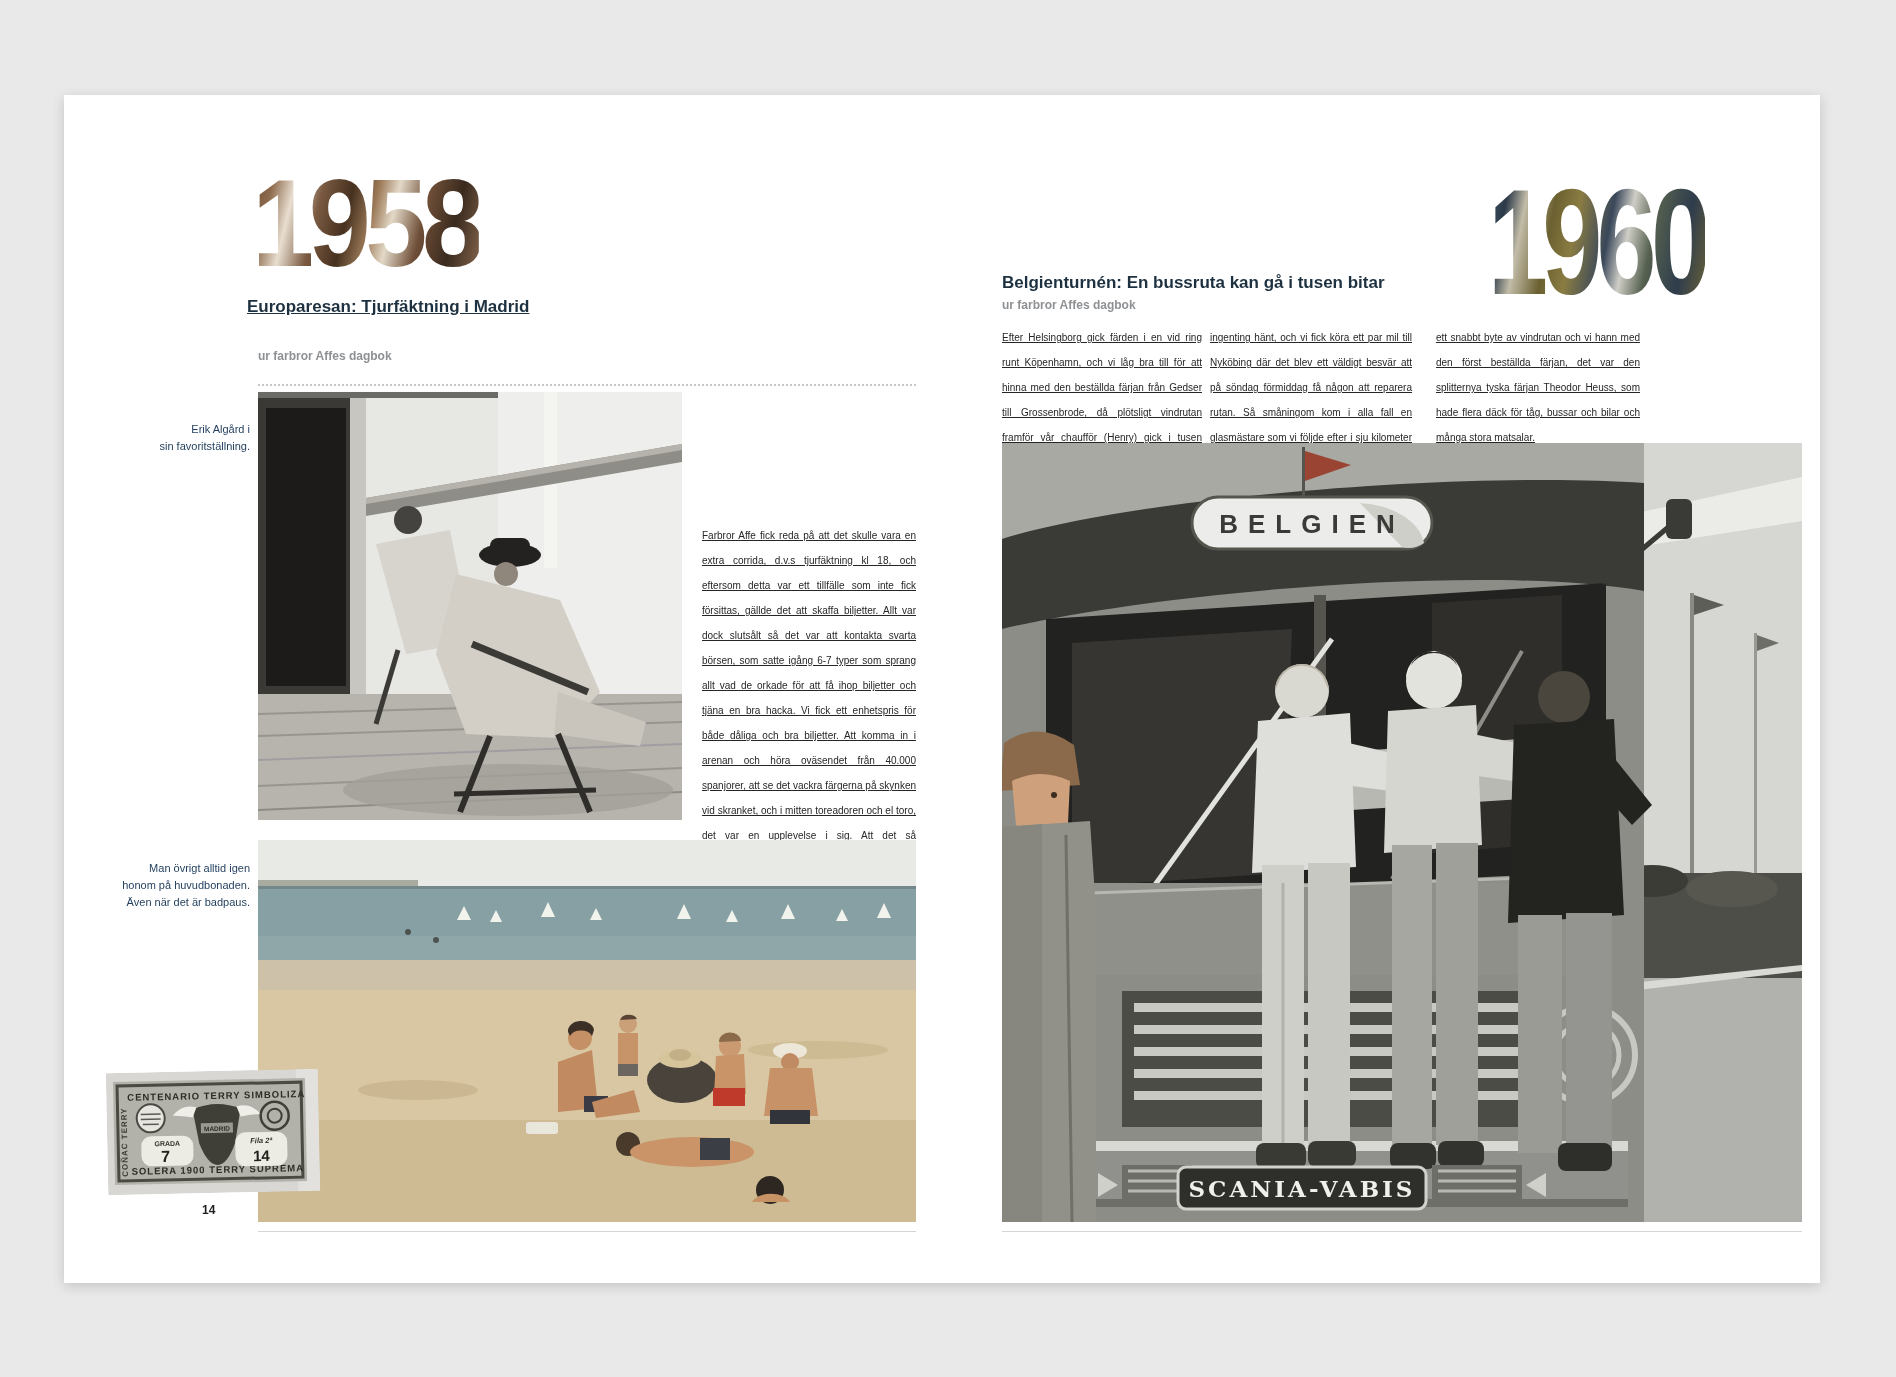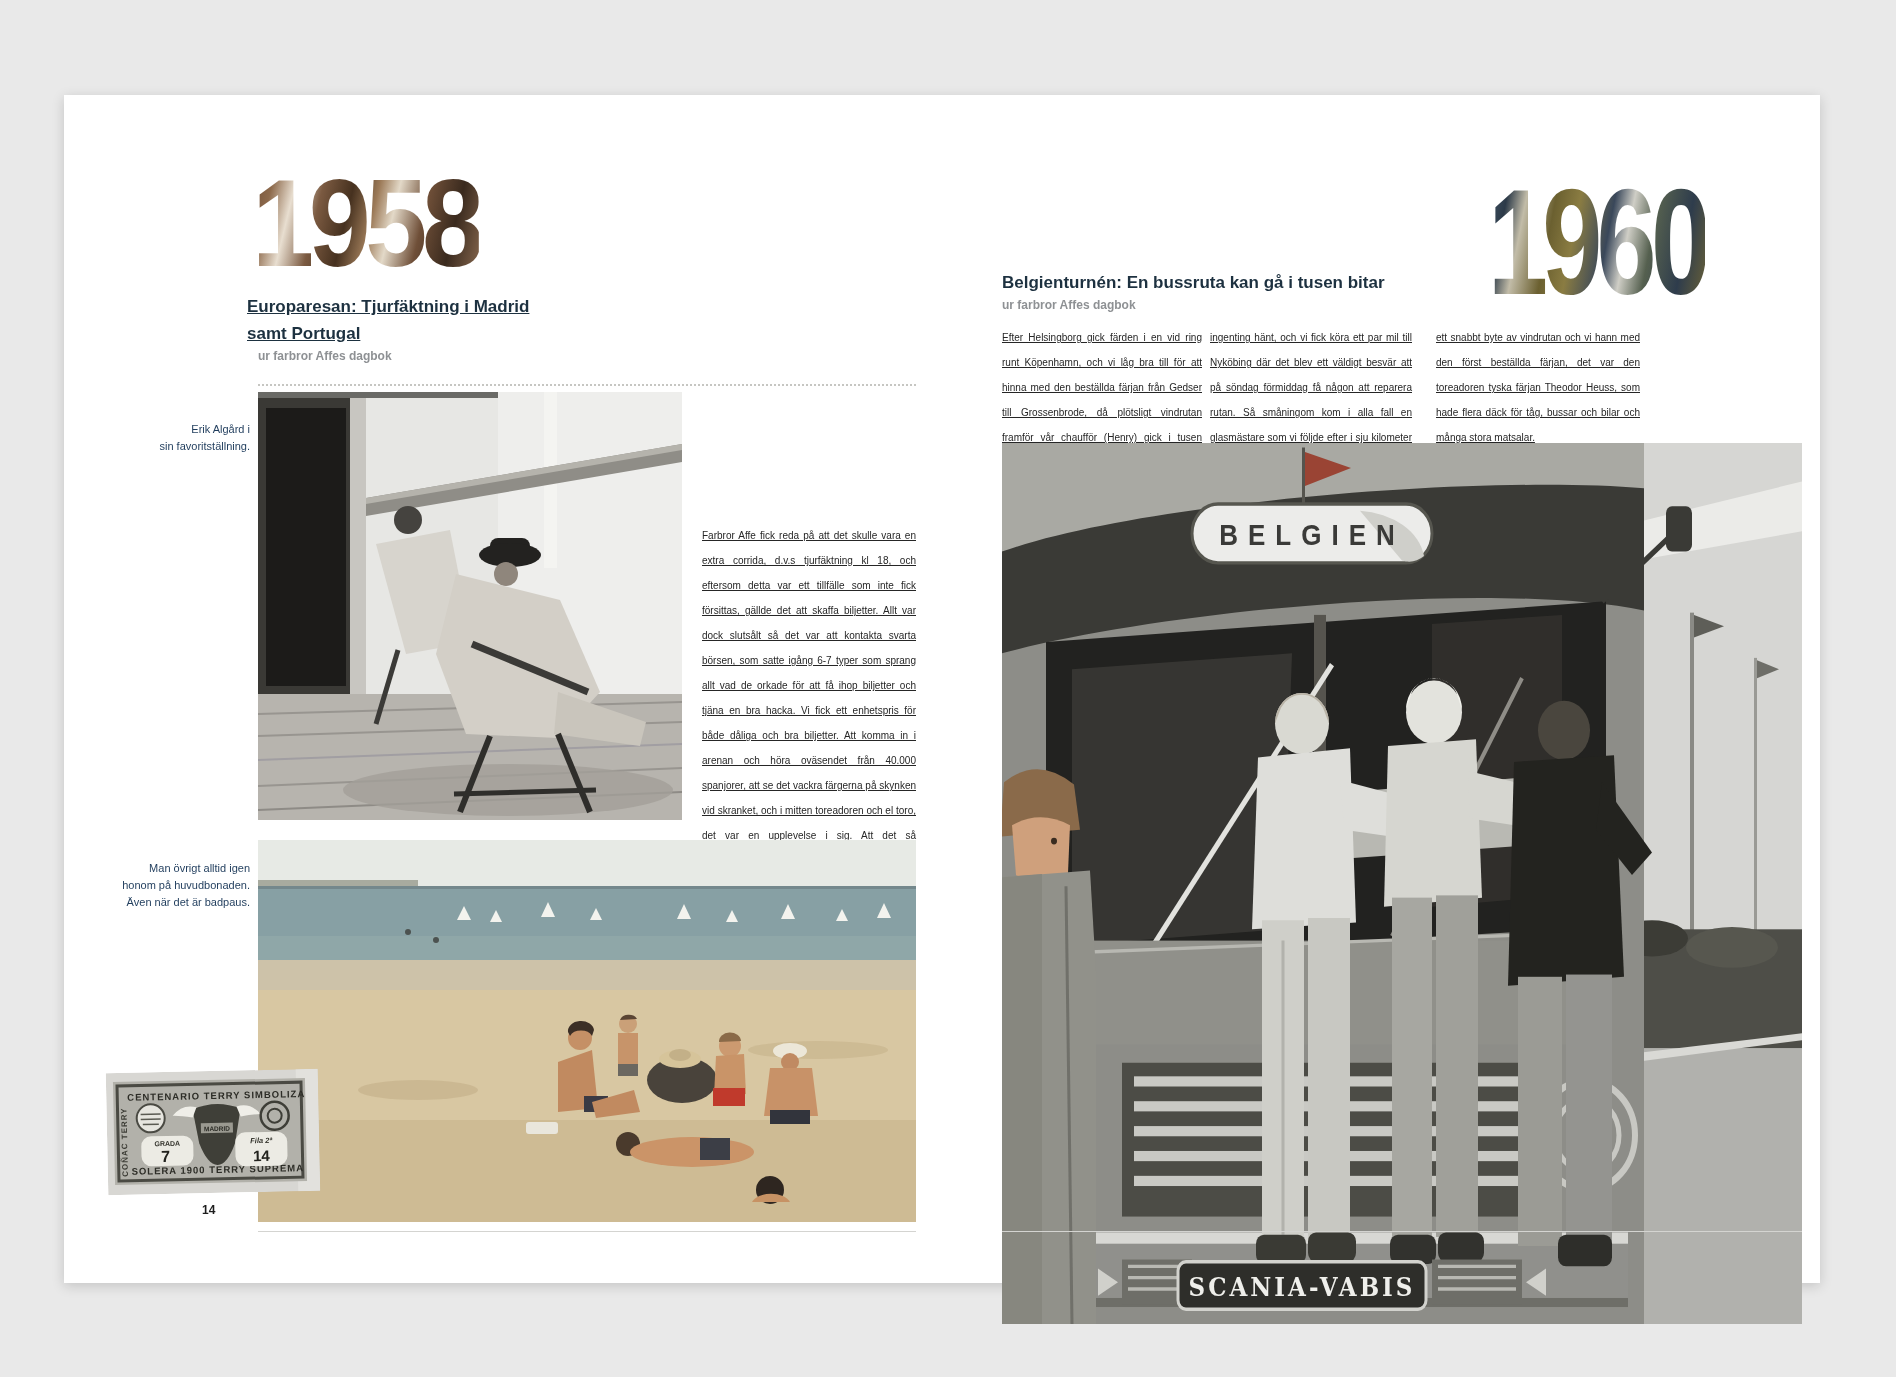--- a/index.html
+++ b/index.html
@@ -43,21 +43,20 @@
 </head>
 <body>
 
 <div class="spread">
   <div class="page">
 
     <div class="year year-1958">1958</div>
 
     <div class="title" style="left:183px;top:198px;text-decoration:underline;">
       <span style="display:block;">Europaresan: Tjurfäktning i Madrid</span>
-      <span style="display:block;">samt Portugal</span>
     </div>
     <div class="subtitle" style="left:194px;top:254px;">ur farbror Affes dagbok</div>
 
     <div class="rule-dotted" style="left:194px;top:289px;width:658px;"></div>
 
     <div class="caption" style="left:40px;top:326px;width:146px;">
       <span style="display:block;">Erik Algård i</span>
       <span style="display:block;">sin favoritställning.</span>
     </div>
 
@@ -228,23 +227,23 @@
     <div class="pagenum" style="left:138px;top:1108px;">14</div>
     <div class="rule-solid" style="left:194px;top:1136px;width:658px;"></div>
 
     <div class="year year-1960">1960</div>
 
     <div class="title" style="left:938px;top:174px;white-space:nowrap;">Belgienturnén: En bussruta kan gå i tusen bitar</div>
     <div class="subtitle" style="left:938px;top:203px;">ur farbror Affes dagbok</div>
 
     <div class="bodytext" style="left:938px;top:230px;width:200px;height:110px;">Efter Helsingborg gick färden i en vid ring runt Köpenhamn, och vi låg bra till för att hinna med den beställda färjan från Gedser till Grossenbrode, då plötsligt vindrutan framför vår chaufför (Henry) gick i tusen bitar. Henry satt dock lugnt kvar som om</div>
     <div class="bodytext" style="left:1146px;top:230px;width:202px;height:110px;">ingenting hänt, och vi fick köra ett par mil till Nyköbing där det blev ett väldigt besvär att på söndag förmiddag få någon att reparera rutan. Så småningom kom i alla fall en glasmästare som vi följde efter i sju kilometer utanför staden åt fel håll. Det gjordes</div>
-    <div class="bodytext" style="left:1372px;top:230px;width:204px;height:110px;">ett snabbt byte av vindrutan och vi hann med den först beställda färjan, det var den toreadoren tyska färjan Theodor Heuss, som hade flera däck för tåg, bussar och bilar och många stora matsalar.</div>
-
-    <div class="photo" style="left:938px;top:348px;width:800px;height:881px;">
+    <div class="bodytext" style="left:1372px;top:230px;width:204px;height:110px;">ett snabbt byte av vindrutan och vi hann med den först beställda färjan, det var den splitternya tyska färjan Theodor Heuss, som hade flera däck för tåg, bussar och bilar och många stora matsalar.</div>
+
+    <div class="photo" style="left:938px;top:348px;width:800px;height:779px;">
       <svg viewBox="0 0 800 779" preserveAspectRatio="none">
         <rect x="0" y="0" width="800" height="779" fill="#c6c6c3"></rect>
 
         <g>
           <rect x="610" y="0" width="190" height="779" fill="#d6d6d3"></rect>
           <polygon points="635,70 800,34 800,78 635,104" fill="#ebebe8"></polygon>
           <rect x="688" y="150" width="4" height="300" fill="#8a8a85"></rect>
           <polygon points="692,152 722,162 692,172" fill="#5e5e58"></polygon>
           <rect x="752" y="190" width="3" height="270" fill="#9a9a95"></rect>
           <polygon points="755,192 777,200 755,208" fill="#6e6e68"></polygon>

